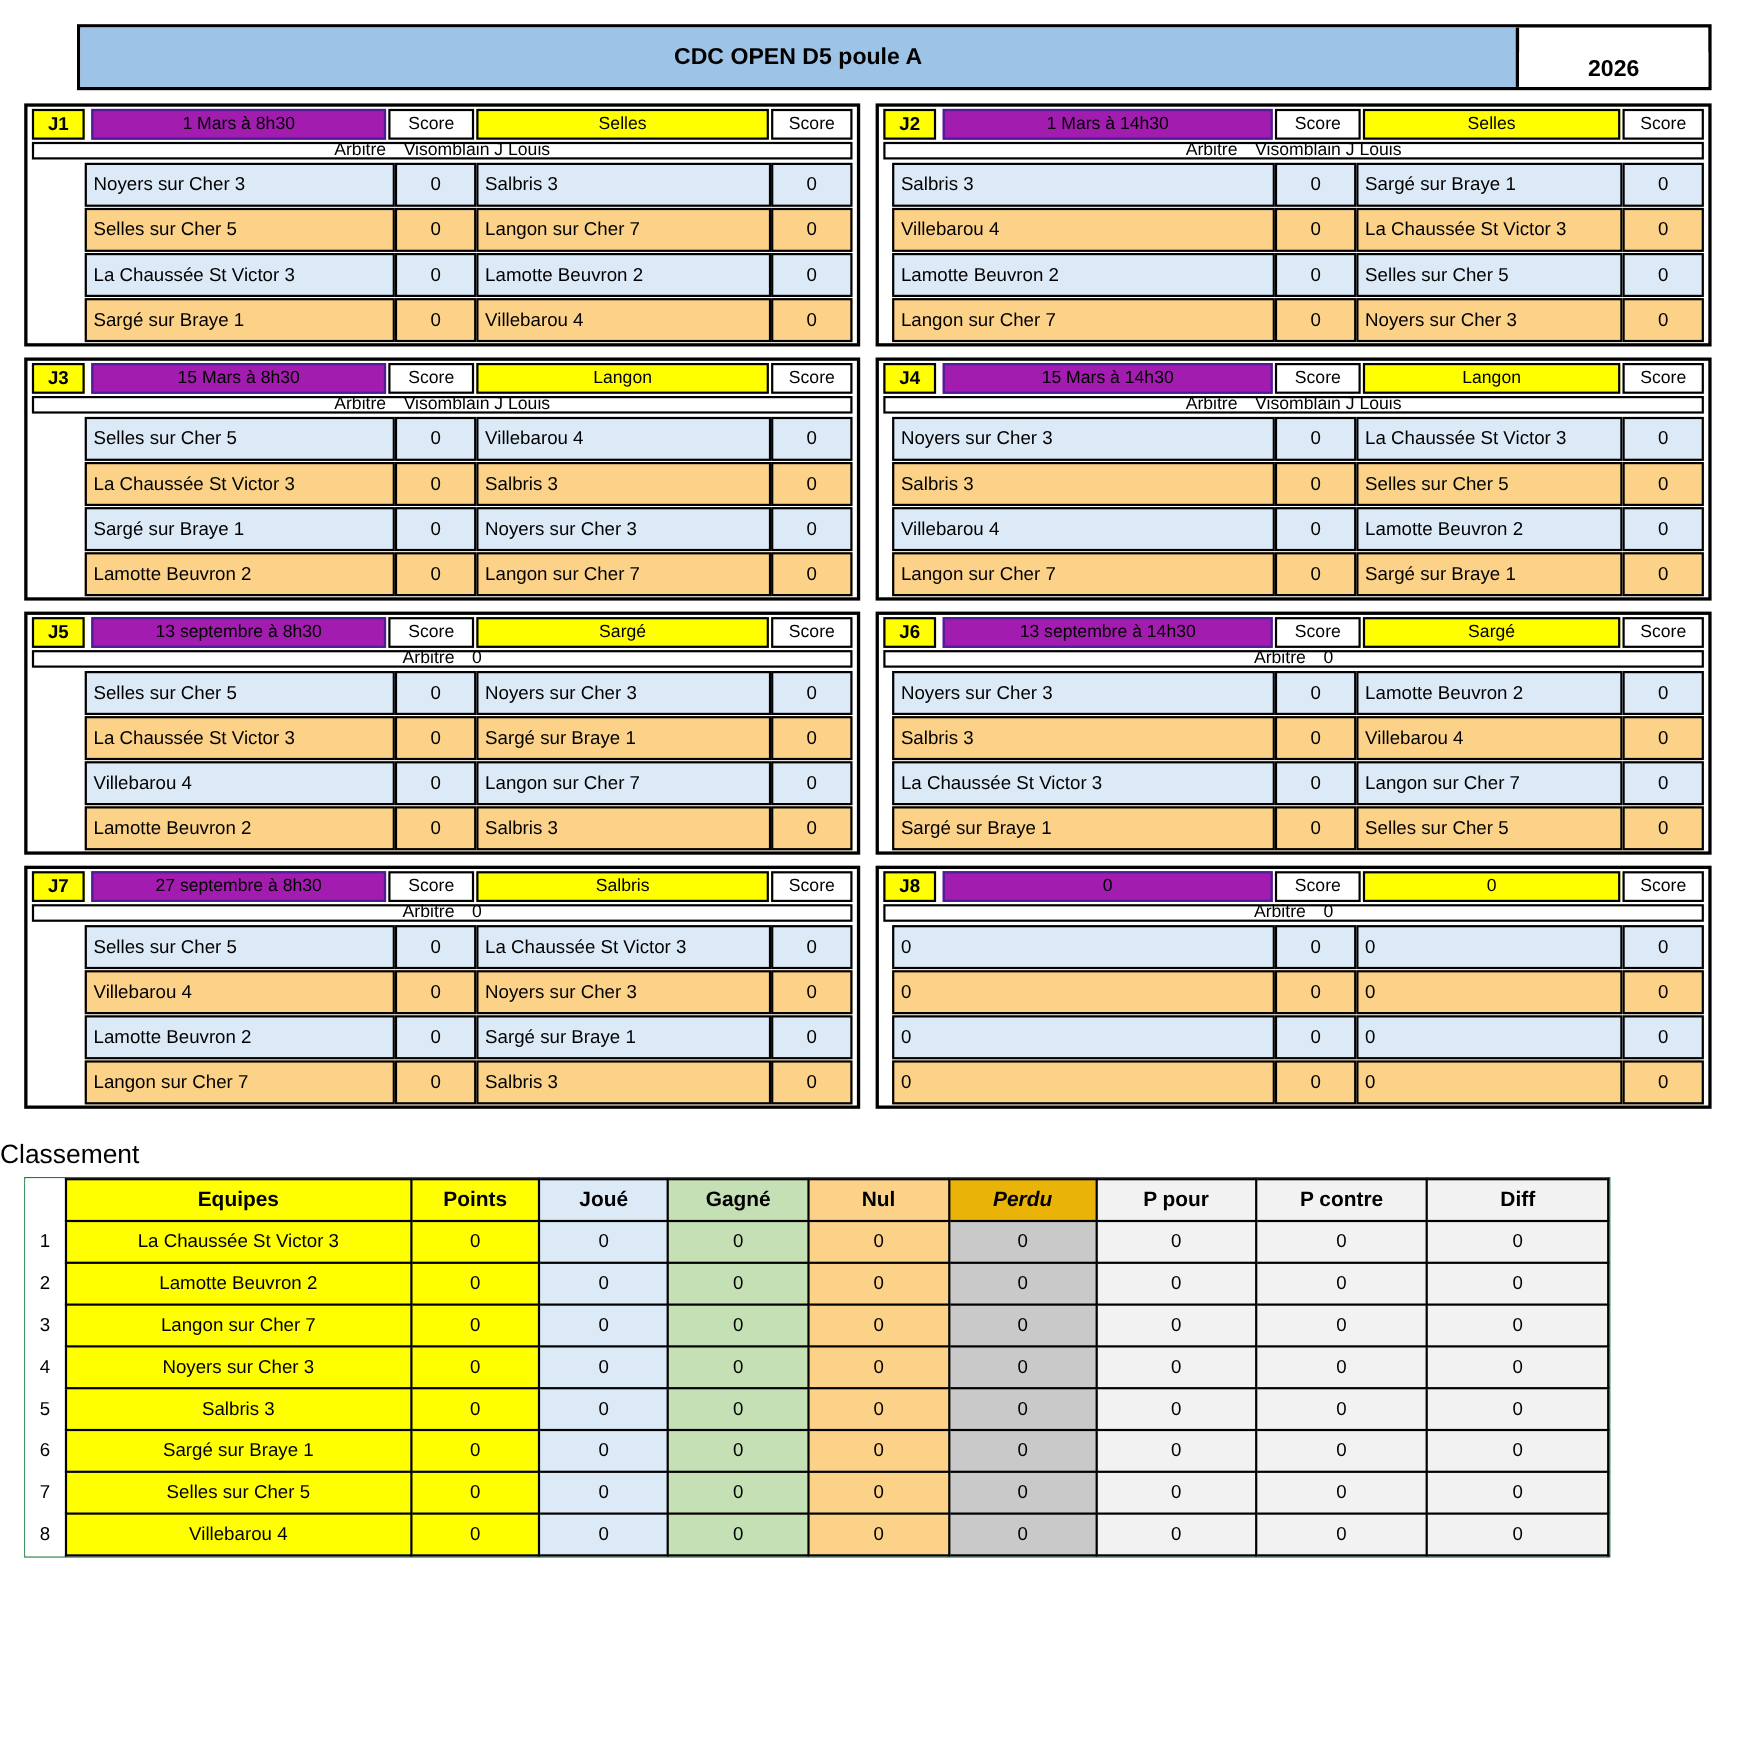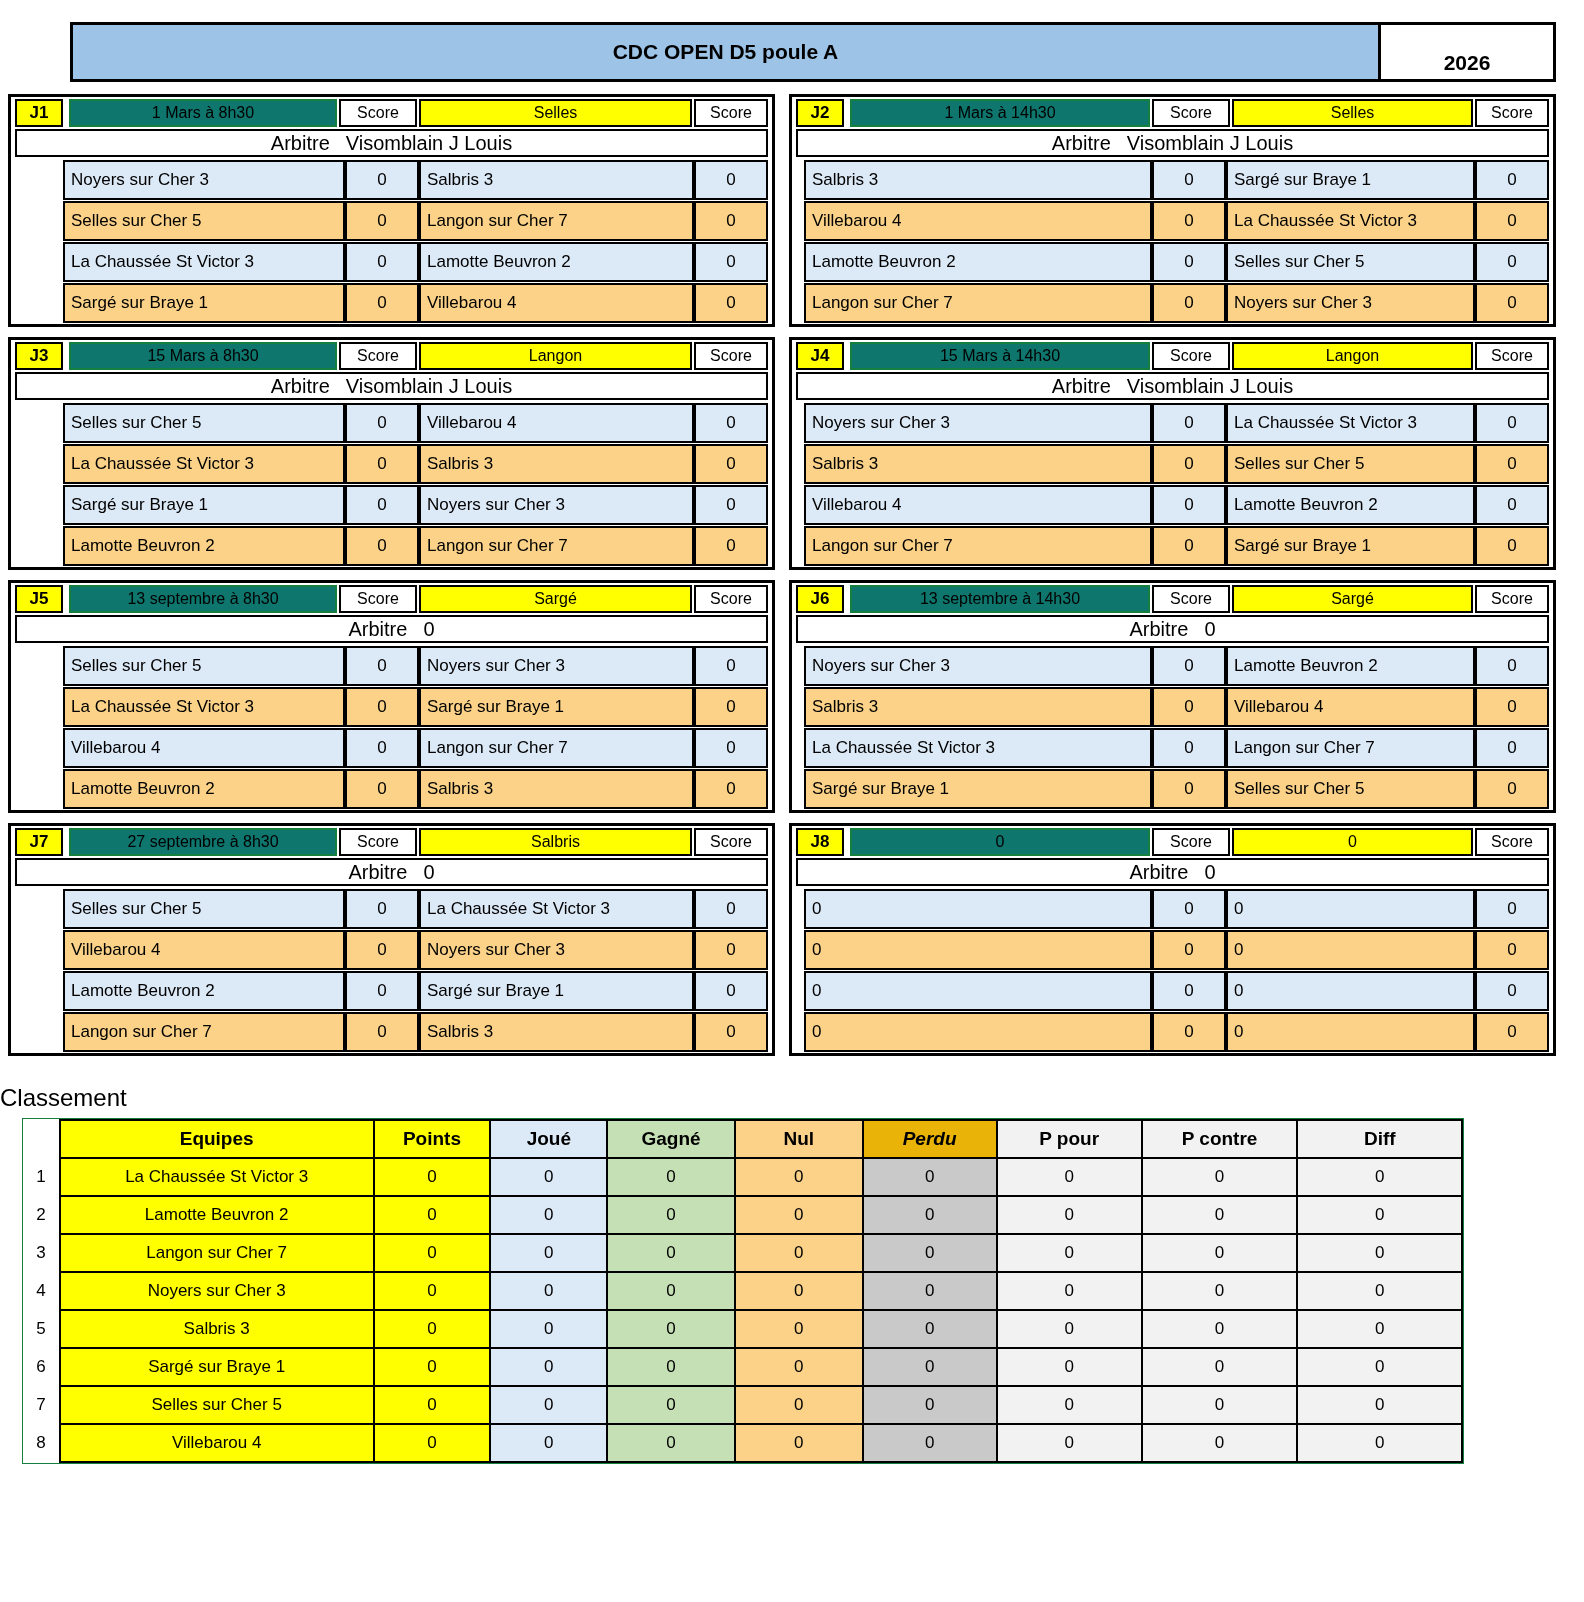--- a/index.html
+++ b/index.html
@@ -31,21 +31,21 @@
   .header-year{
     width:172px;
     display:flex;align-items:center;justify-content:center;
     font-weight:bold;font-size:21px;
     background:#fff;
     margin-top:22px;
   }
 
   
   .rounds{
-    margin:12px 28px 0 8px;
+    margin:12px 28px 0 22px;
     display:grid;
     grid-template-columns:1fr 1fr;
     gap:10px 14px;
   }
   .round{
     border:3px solid #000;
     background:#fff;
     box-sizing:border-box;
     padding:0;
   }
@@ -58,22 +58,22 @@
     width:48px;
     background:#ffff00;
     border:2px solid #000;
     display:flex;align-items:center;justify-content:center;
     font-weight:bold;font-size:17px;
     box-sizing:border-box;
     margin:2px 0 2px 4px;
   }
   .rd-date{
     flex:0 0 268px;
-    background:#0f766e;
-    border:2px solid #15803d;
+    background:#a21caf;
+    border:2px solid #4c1d95;
     display:flex;align-items:center;justify-content:center;
     font-size:16px;
     box-sizing:border-box;
     margin:2px 0 2px 6px;
   }
   .rd-score{
     flex:0 0 78px;
     background:#fff;
     border:2px solid #000;
     display:flex;align-items:center;justify-content:center;
@@ -95,24 +95,24 @@
     background:#fff;
     border:2px solid #000;
     display:flex;align-items:center;justify-content:center;
     font-size:16px;
     box-sizing:border-box;
     margin:2px 4px 2px 2px;
   }
   .ref-row{
     border:2px solid #000;
     margin:0 4px 3px 4px;
-    height:28px;
+    height:16px;
     display:flex;align-items:center;justify-content:center;
     gap:16px;
-    font-size:20px;
+    font-size:16px;
     box-sizing:border-box;
   }
   .ref-label{}
   .ref-name{}
   .match{
     display:flex;
     height:40px;
     box-sizing:border-box;
     margin:0 4px 1px 4px;
   }

